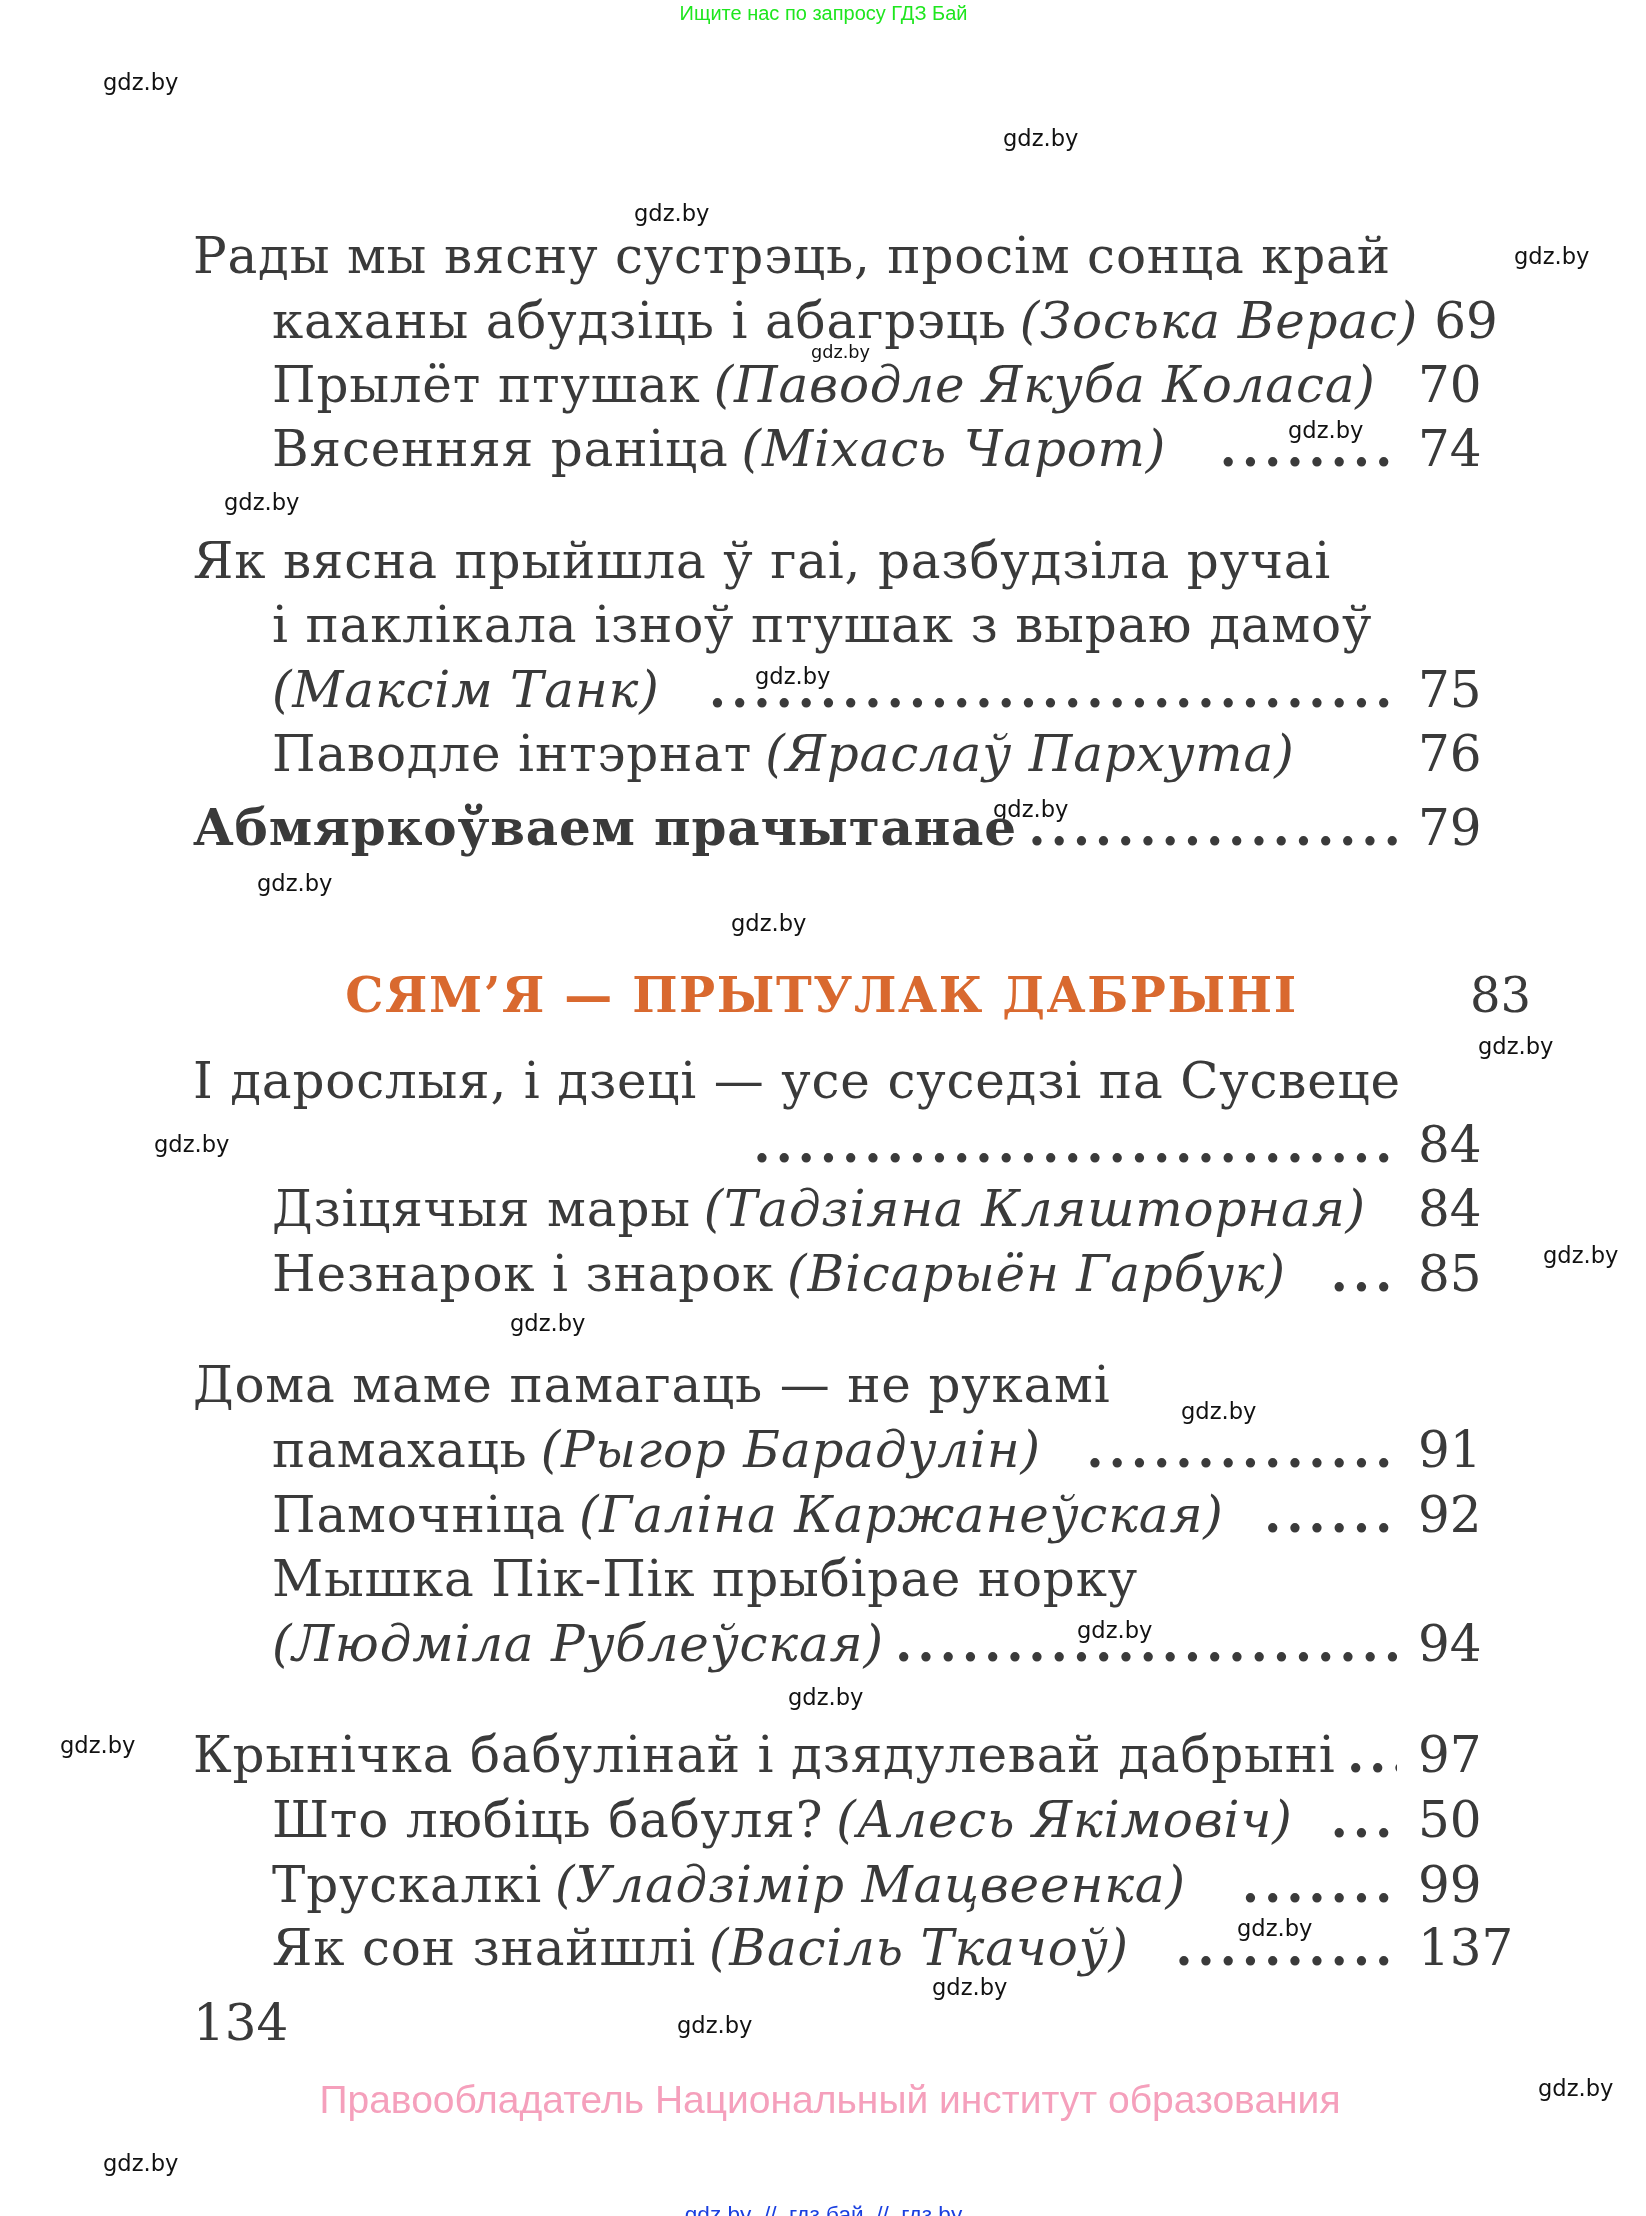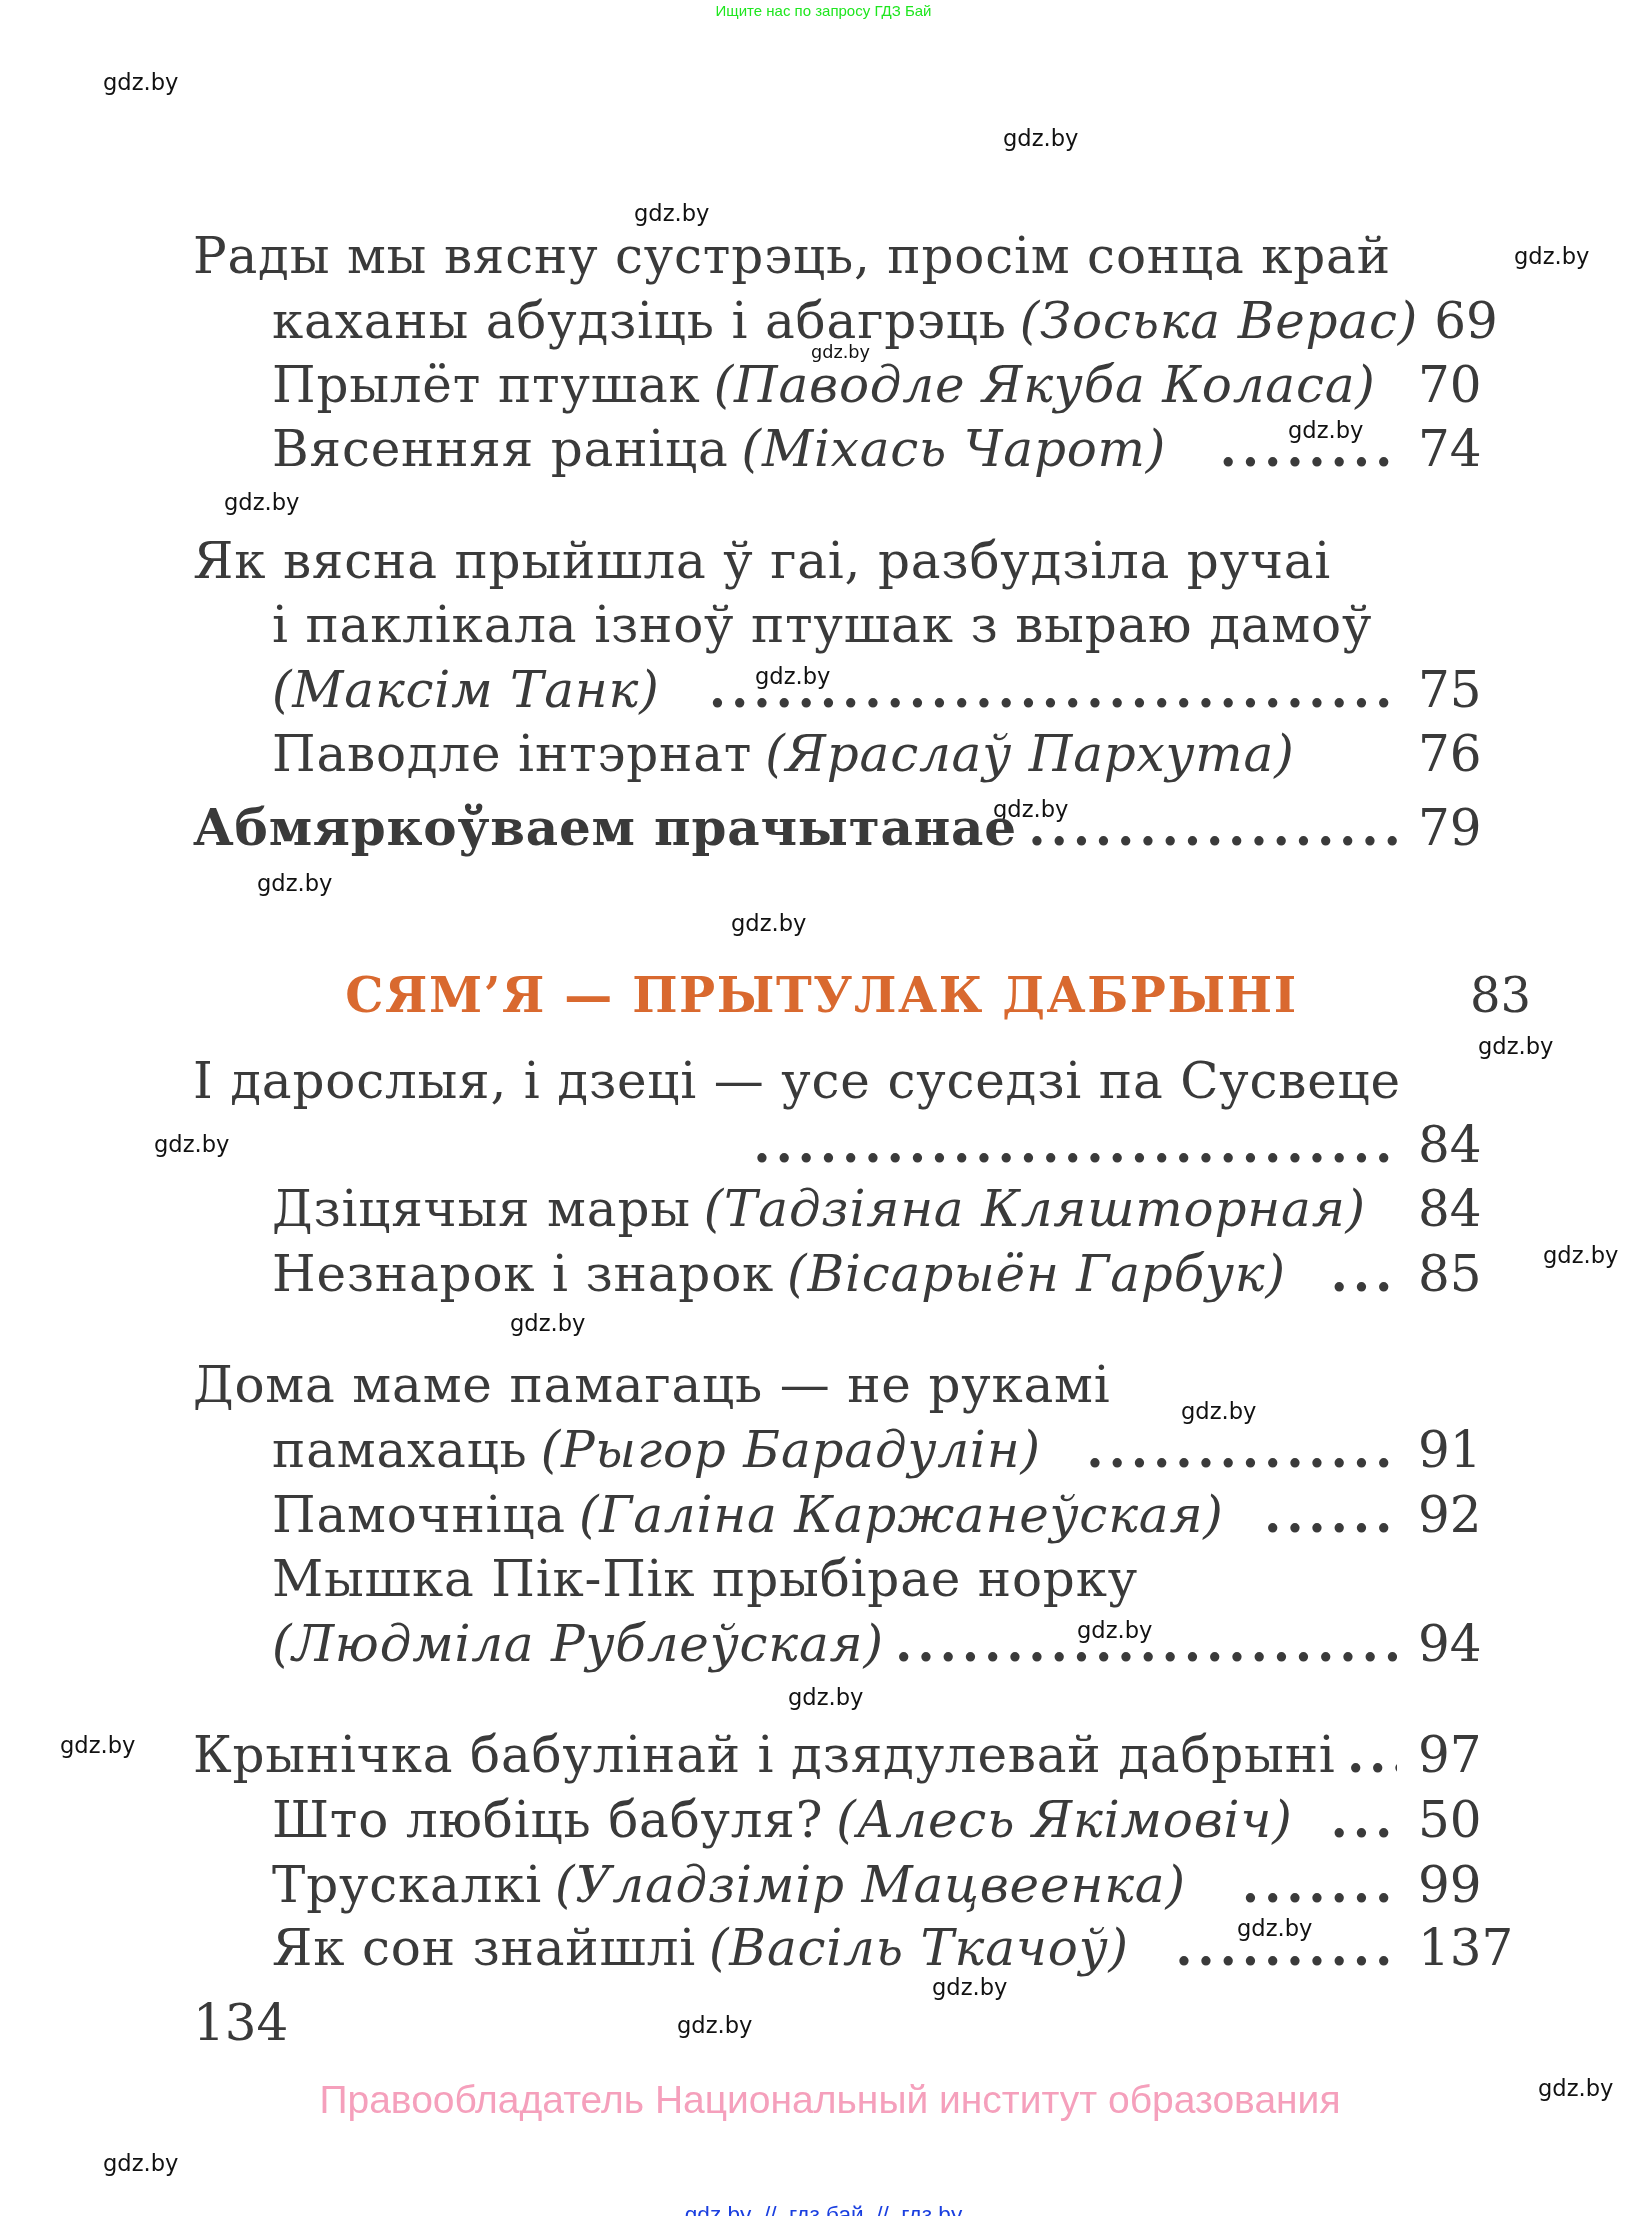--- a/index.html
+++ b/index.html
@@ -1,19 +1,19 @@
 <!DOCTYPE html>
 <html style="font-size:13px"><head>
 <meta charset="utf-8">
 <style>
   html, body { margin:0; padding:0; background:#ffffff; }
   body { width:1647px; height:2216px; position:relative; overflow:hidden; }
   .top-note {
     position:absolute; top:1.6px; left:0; width:1647px; text-align:center;
-    font-family:"Liberation Sans", sans-serif; font-size:15px; color:#1ee61e;
+    font-family:"Liberation Sans", sans-serif; font-size:20px; color:#1ee61e;
   }
   .wm {
     position:absolute; font-family:"DejaVu Sans", sans-serif; font-size:22.6px;
     color:#111; white-space:nowrap; line-height:1;
   }
   .wm.small { font-size:17.7px; }
   .toc {
     position:absolute; left:0; top:0; width:1423px; height:2216px;
     font-family:"DejaVu Serif", serif; color:#3a3a3a;
   }

